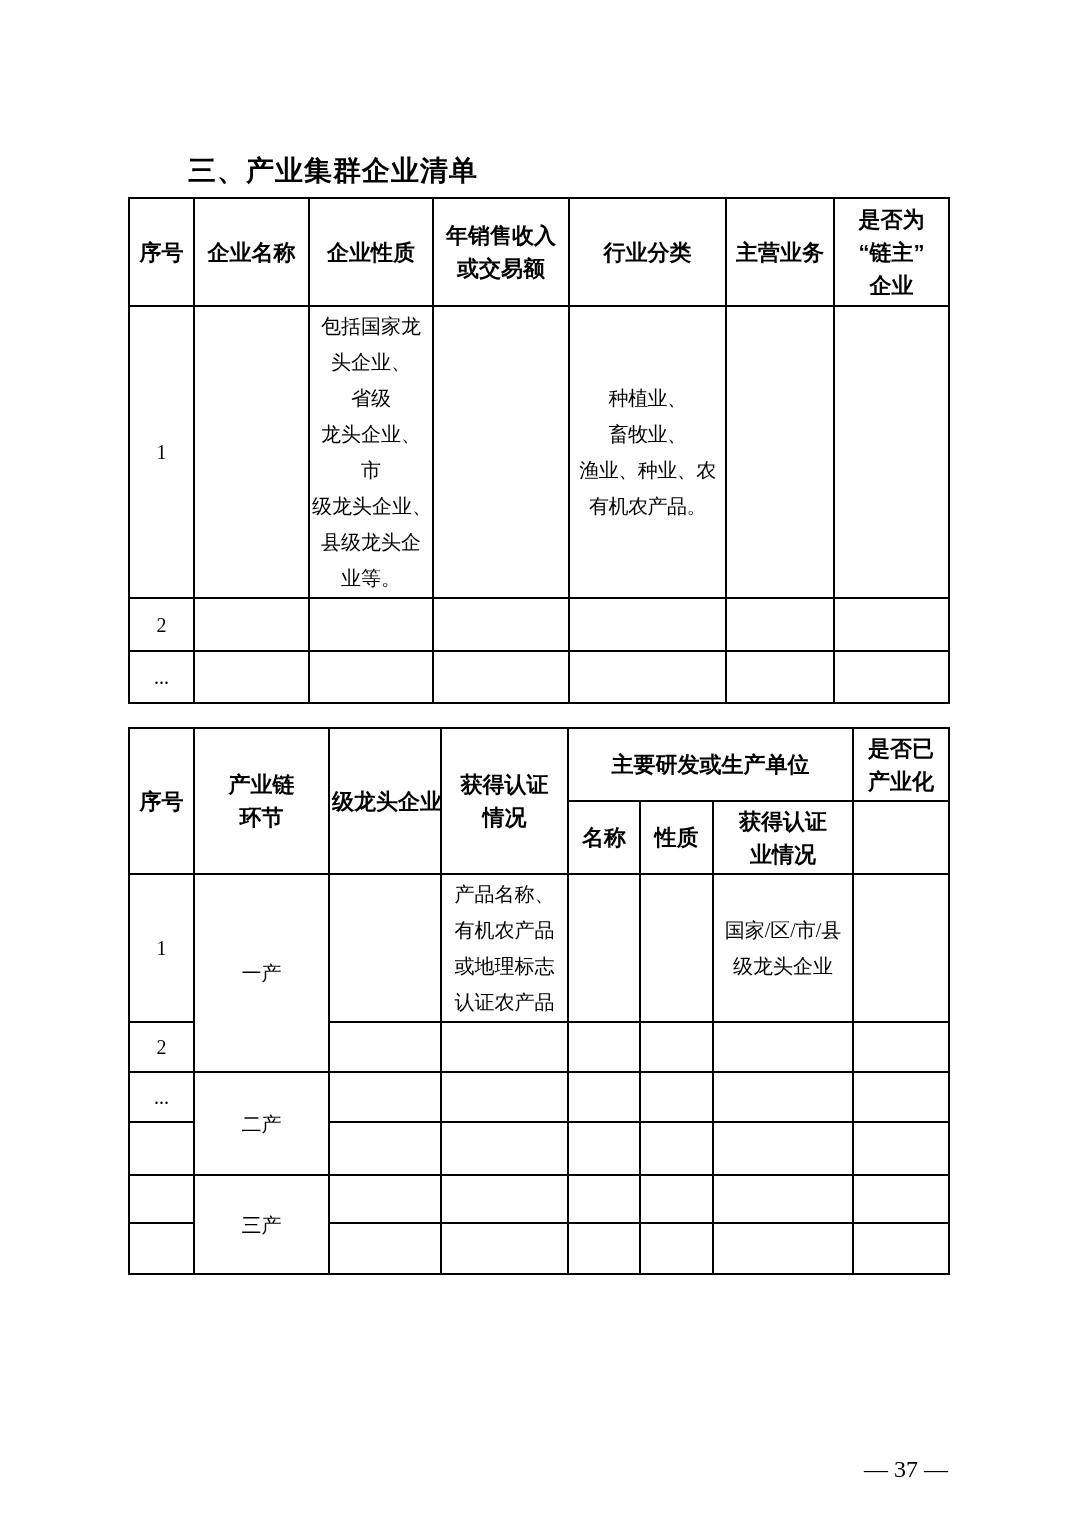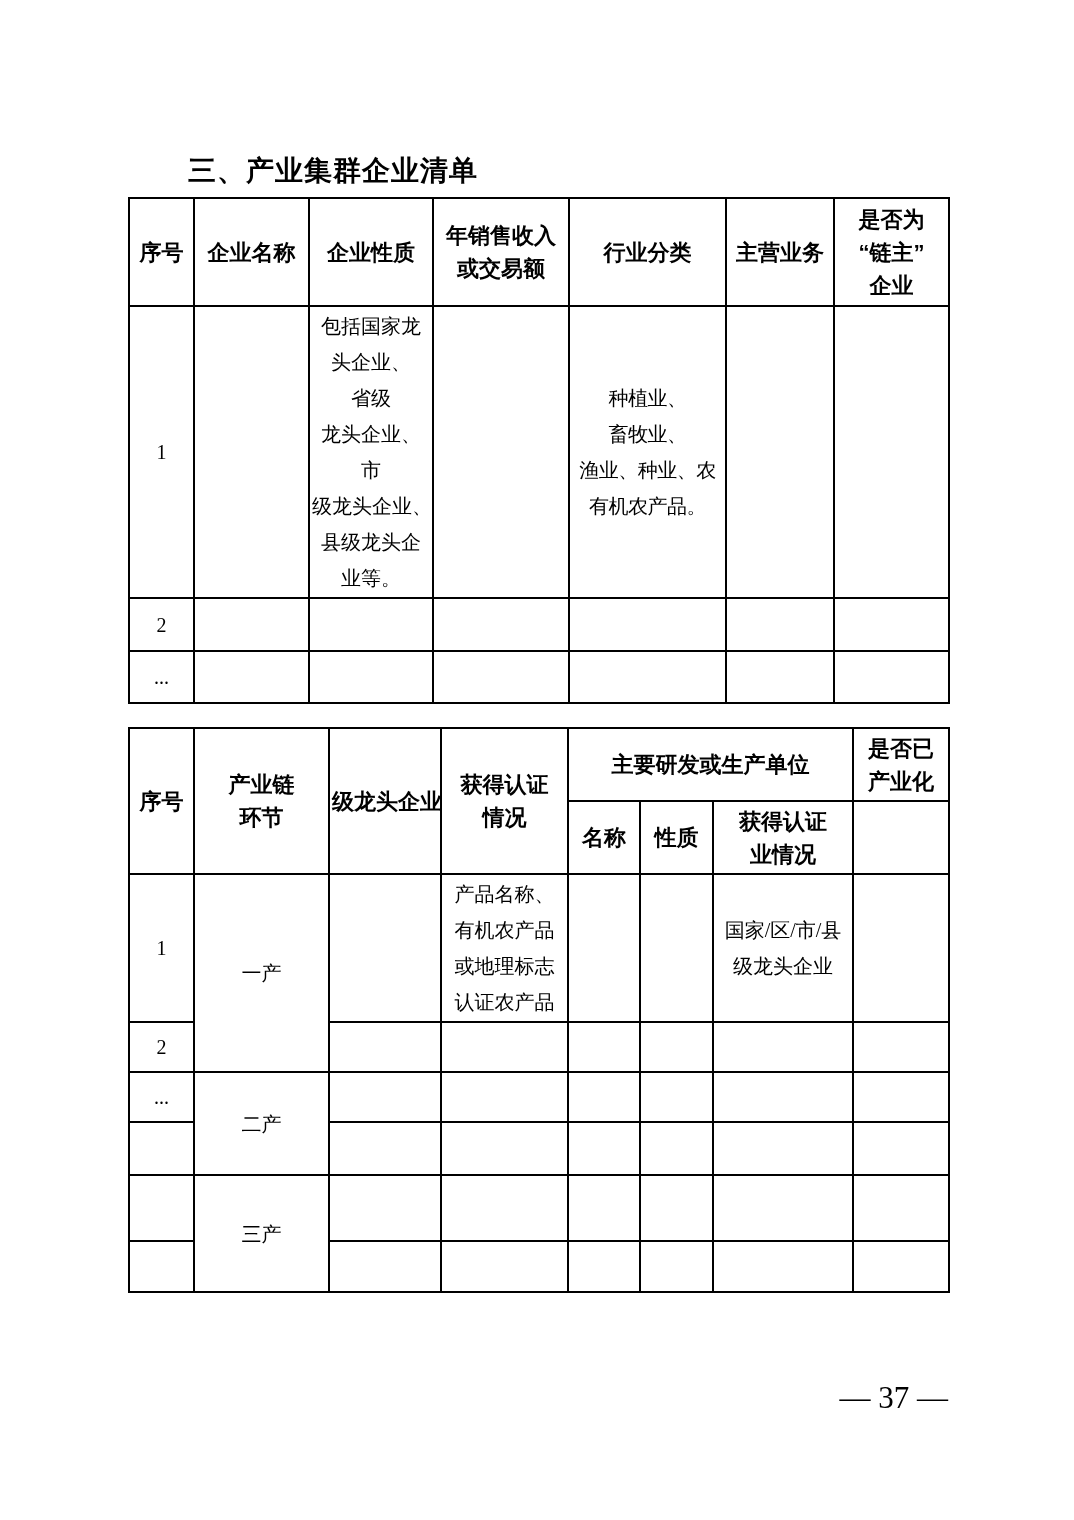--- a/index.html
+++ b/index.html
@@ -56,24 +56,24 @@
     font-weight: normal;
     font-size: 20px;
     line-height: 1.8;
   }
   td.note { font-size: 20px; }
   td.note-tight { letter-spacing: -0.5px; }
   td.seq { font-size: 21px; }
 
   .page-number {
     position: absolute;
-    top: 1380px;
+    top: 1456px;
     right: 126px;
     font-family: "Liberation Serif", "DejaVu Serif", serif;
-    font-size: 31px;
+    font-size: 24px;
     white-space: pre;
     text-align: right;
   }
 </style>
 </head>
 <body>
 
 <div class="page">
 
   <div class="section-title title-1 heiti">三、产业集群企业清单</div>
@@ -204,21 +204,21 @@
       </tr>
       <tr style="height:53px">
         <td></td>
         <td></td>
         <td></td>
         <td></td>
         <td></td>
         <td></td>
         <td></td>
       </tr>
-      <tr style="height:66px">
+      <tr style="height:48px">
         <td></td>
         <td rowspan="2">三产</td>
         <td></td>
         <td></td>
         <td></td>
         <td></td>
         <td></td>
         <td></td>
       </tr>
       <tr style="height:51px">

